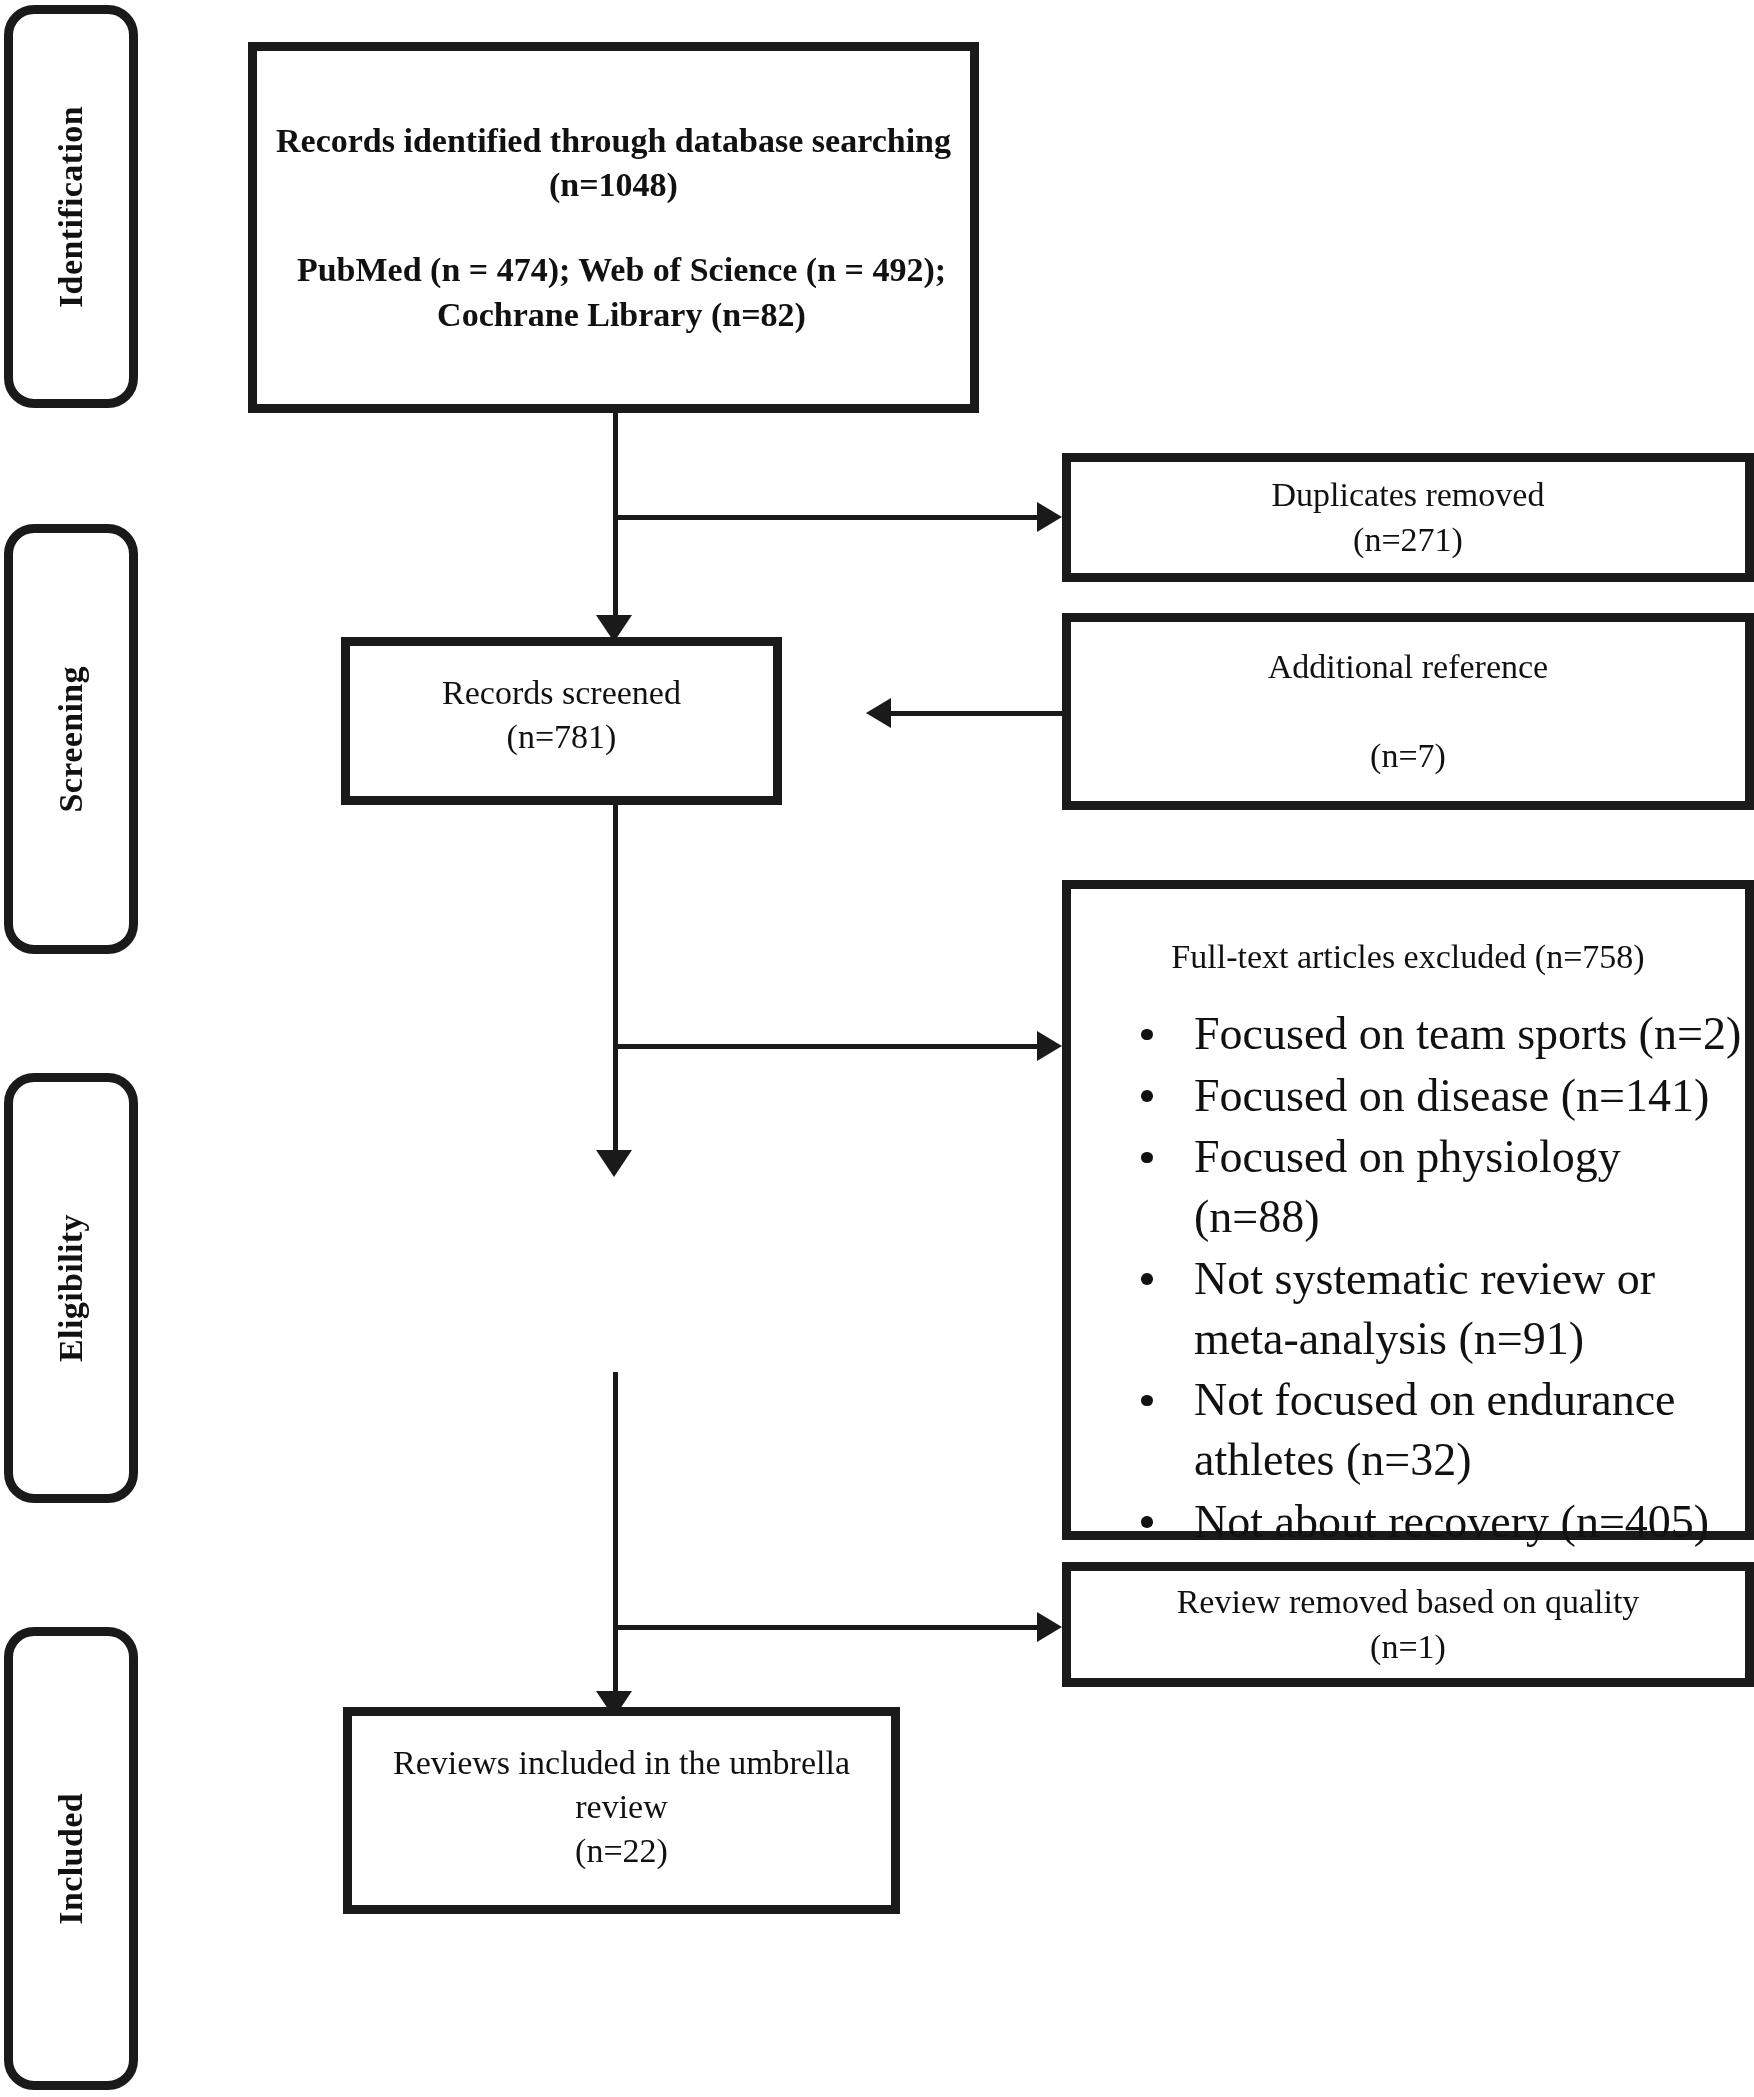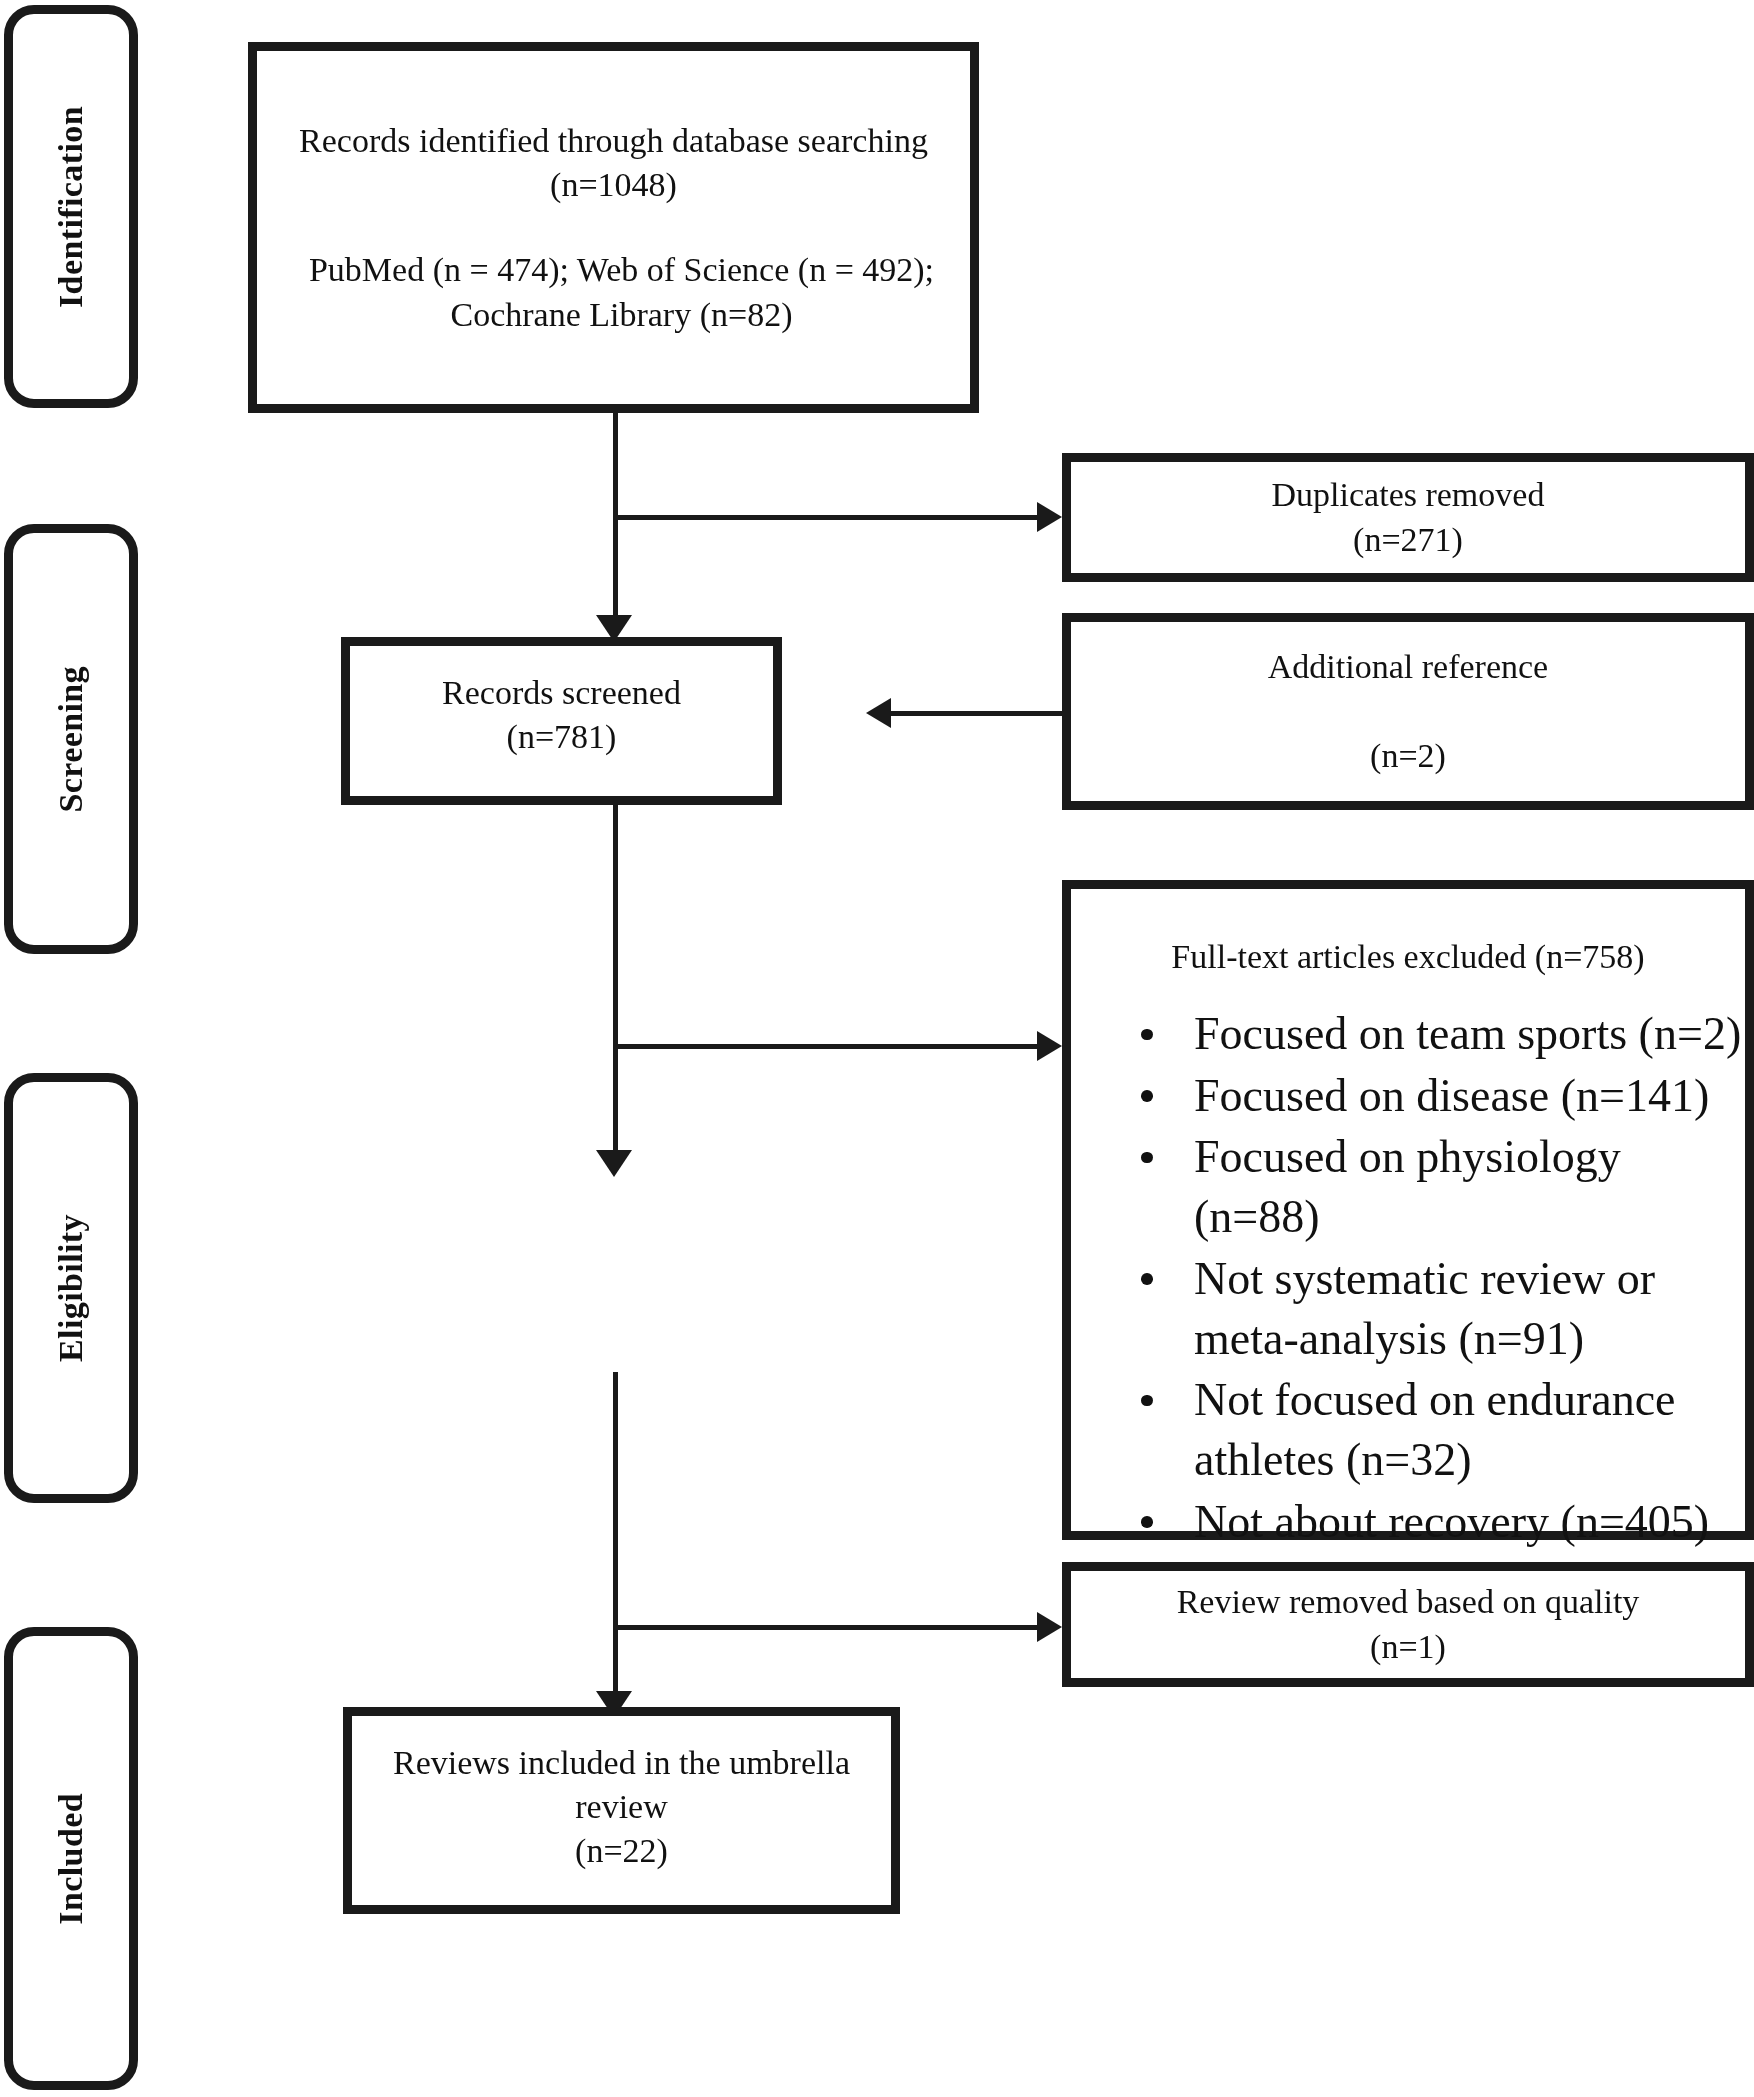--- a/index.html
+++ b/index.html
@@ -163,41 +163,41 @@
 
   <div class="hline" style="left:613px; top:1044px; width:428px; height:4.5px;"></div>
   <div class="arrow-right" style="left:1037px; top:1031px;"></div>
 
   <div class="vline" style="left:613px; top:1372px; width:4.5px; height:348px;"></div>
   <div class="arrow-down" style="left:596px; top:1691px;"></div>
 
   <div class="hline" style="left:613px; top:1625px; width:428px; height:4.5px;"></div>
   <div class="arrow-right" style="left:1037px; top:1612px;"></div>
 
-  <div class="flow-box" style="left:248px; top:42px; width:731px; height:371px; padding-top:68px;">
+  <div class="flow-box" style="left:248px; top:42px; width:731px; height:371px; padding-top:68px;font-weight:bold;">
     <div class="box-line">Records identified through database searching
 (n=1048)</div>
     <div class="box-line" style="margin-top:41px;margin-left:16px;">PubMed (n = 474); Web of Science (n = 492);
 Cochrane Library (n=82)</div>
   </div>
 
   <div class="flow-box box-center" style="left:1062px; top:453px; width:692px; height:129px;">
     <div class="box-line">Duplicates removed
 (n=271)</div>
   </div>
 
   <div class="flow-box" style="left:341px; top:637px; width:441px; height:168px; padding-top:25px;">
     <div class="box-line">Records screened
 (n=781)</div>
   </div>
 
   <div class="flow-box box-center" style="left:1062px; top:613px; width:692px; height:197px;">
     <div class="box-line">Additional reference
 
-(n=2)</div>
+(n=7)</div>
   </div>
 
   <div class="flow-box" style="left:1062px; top:880px; width:692px; height:660px; padding-top:46px; align-items:flex-start;">
     <div class="excl-title">Full-text articles excluded (n=758)</div>
     <ul class="excl-list">
       <li>
         <span class="excl-bullet"></span>
         <span>Focused on team sports (n=2)</span>
       </li>
       <li>

